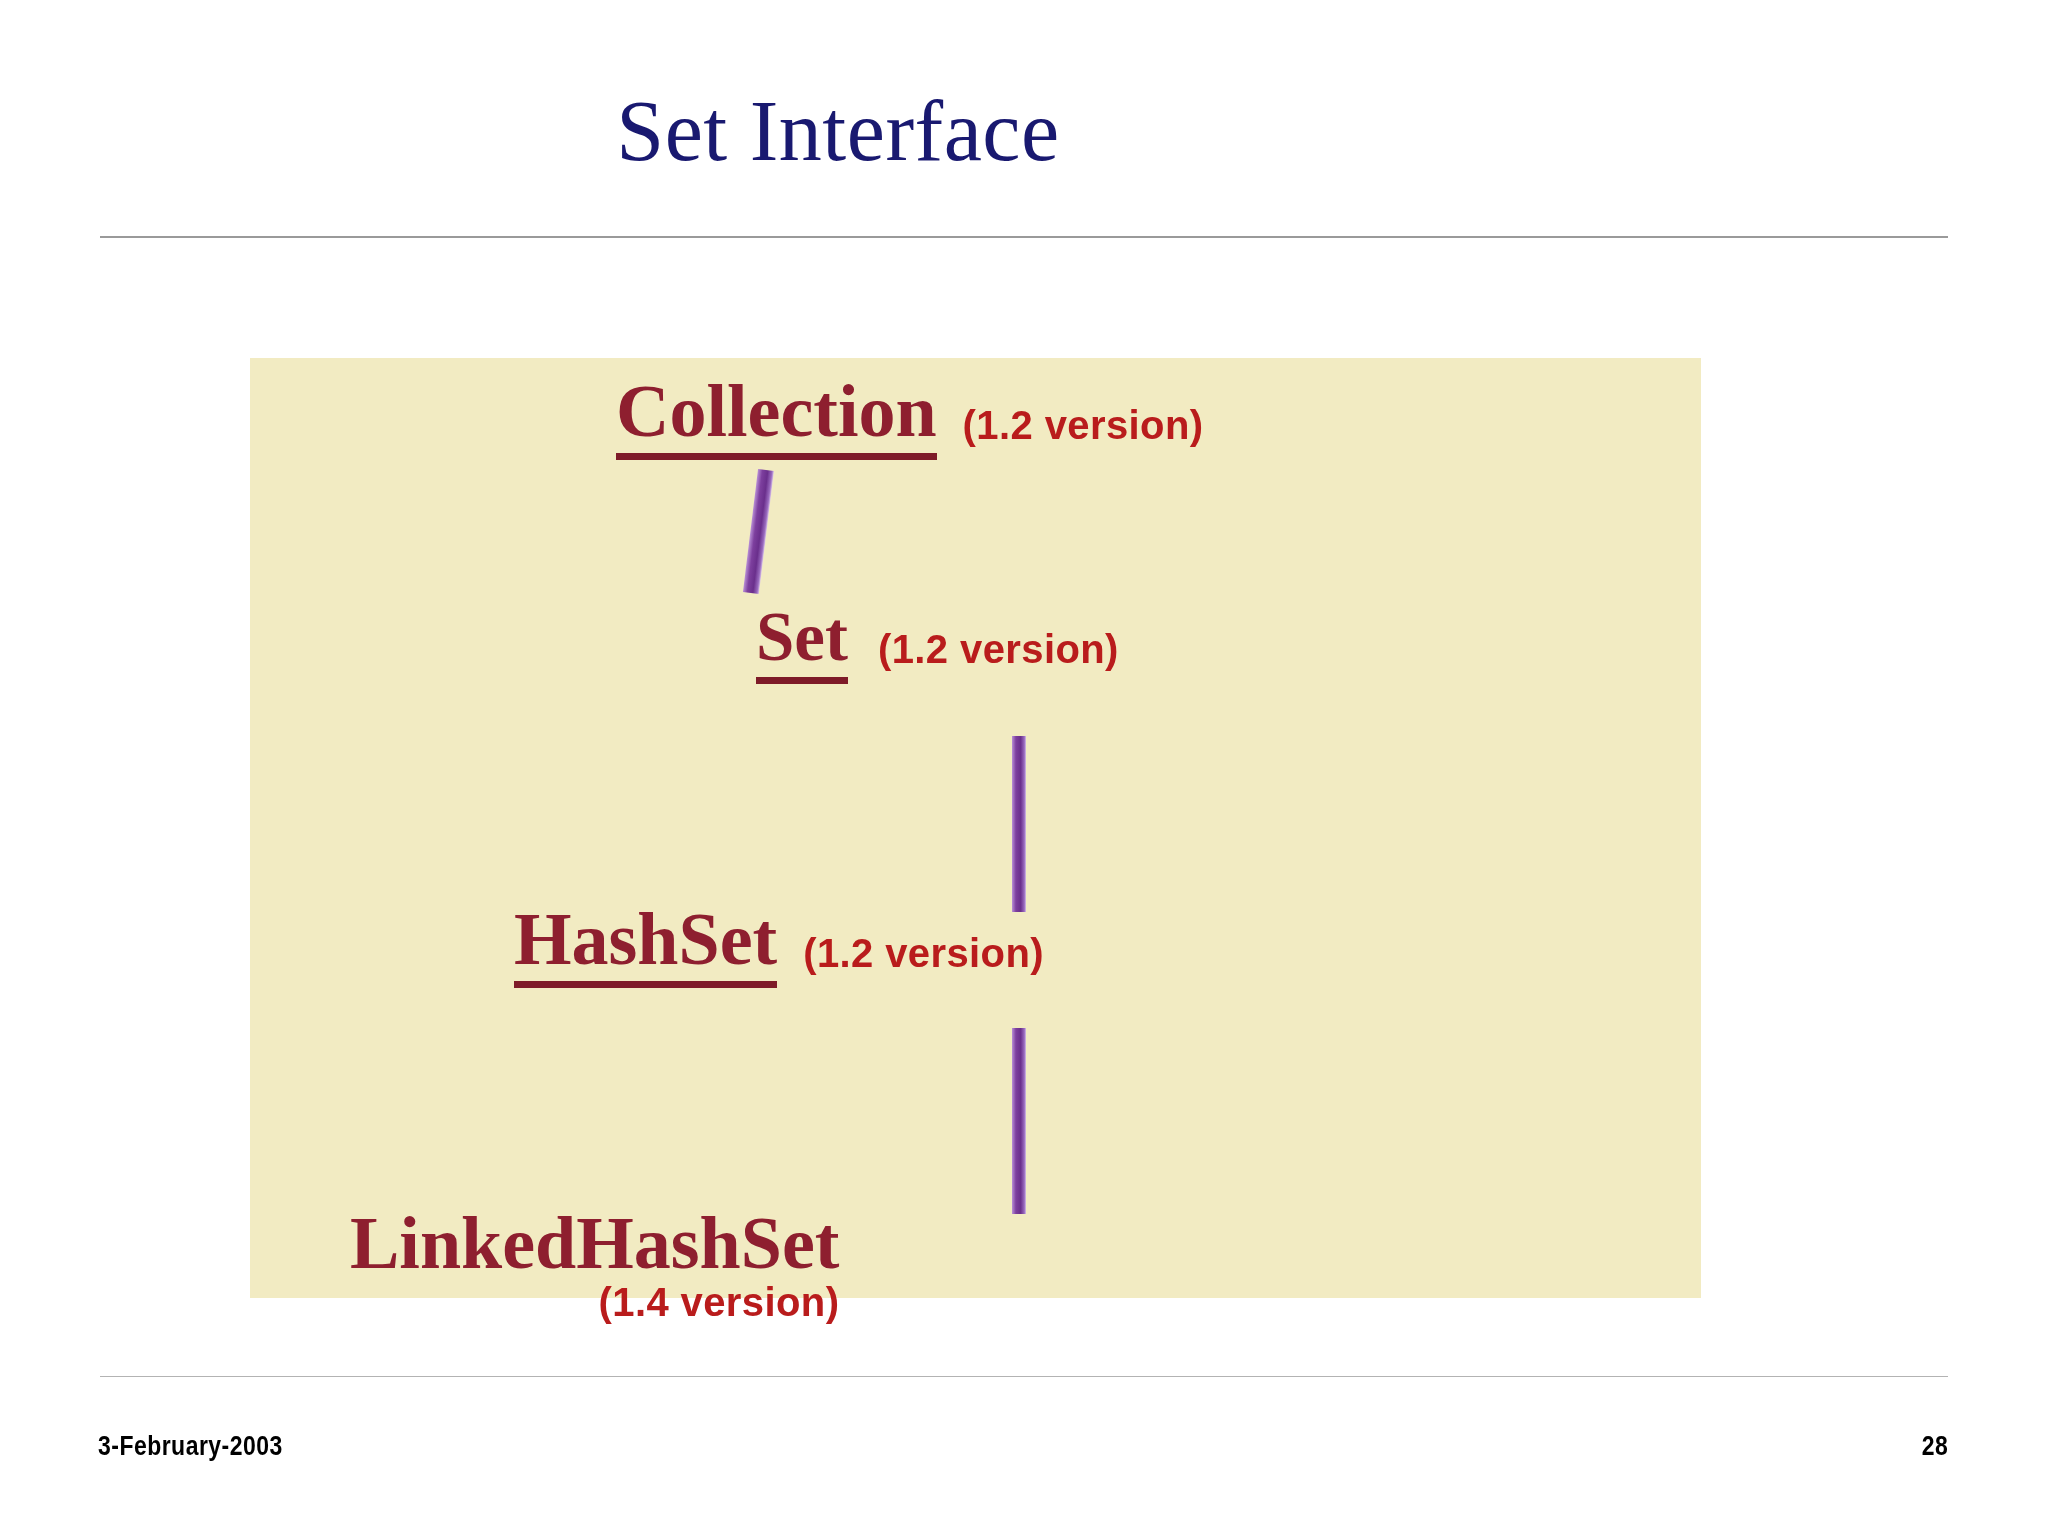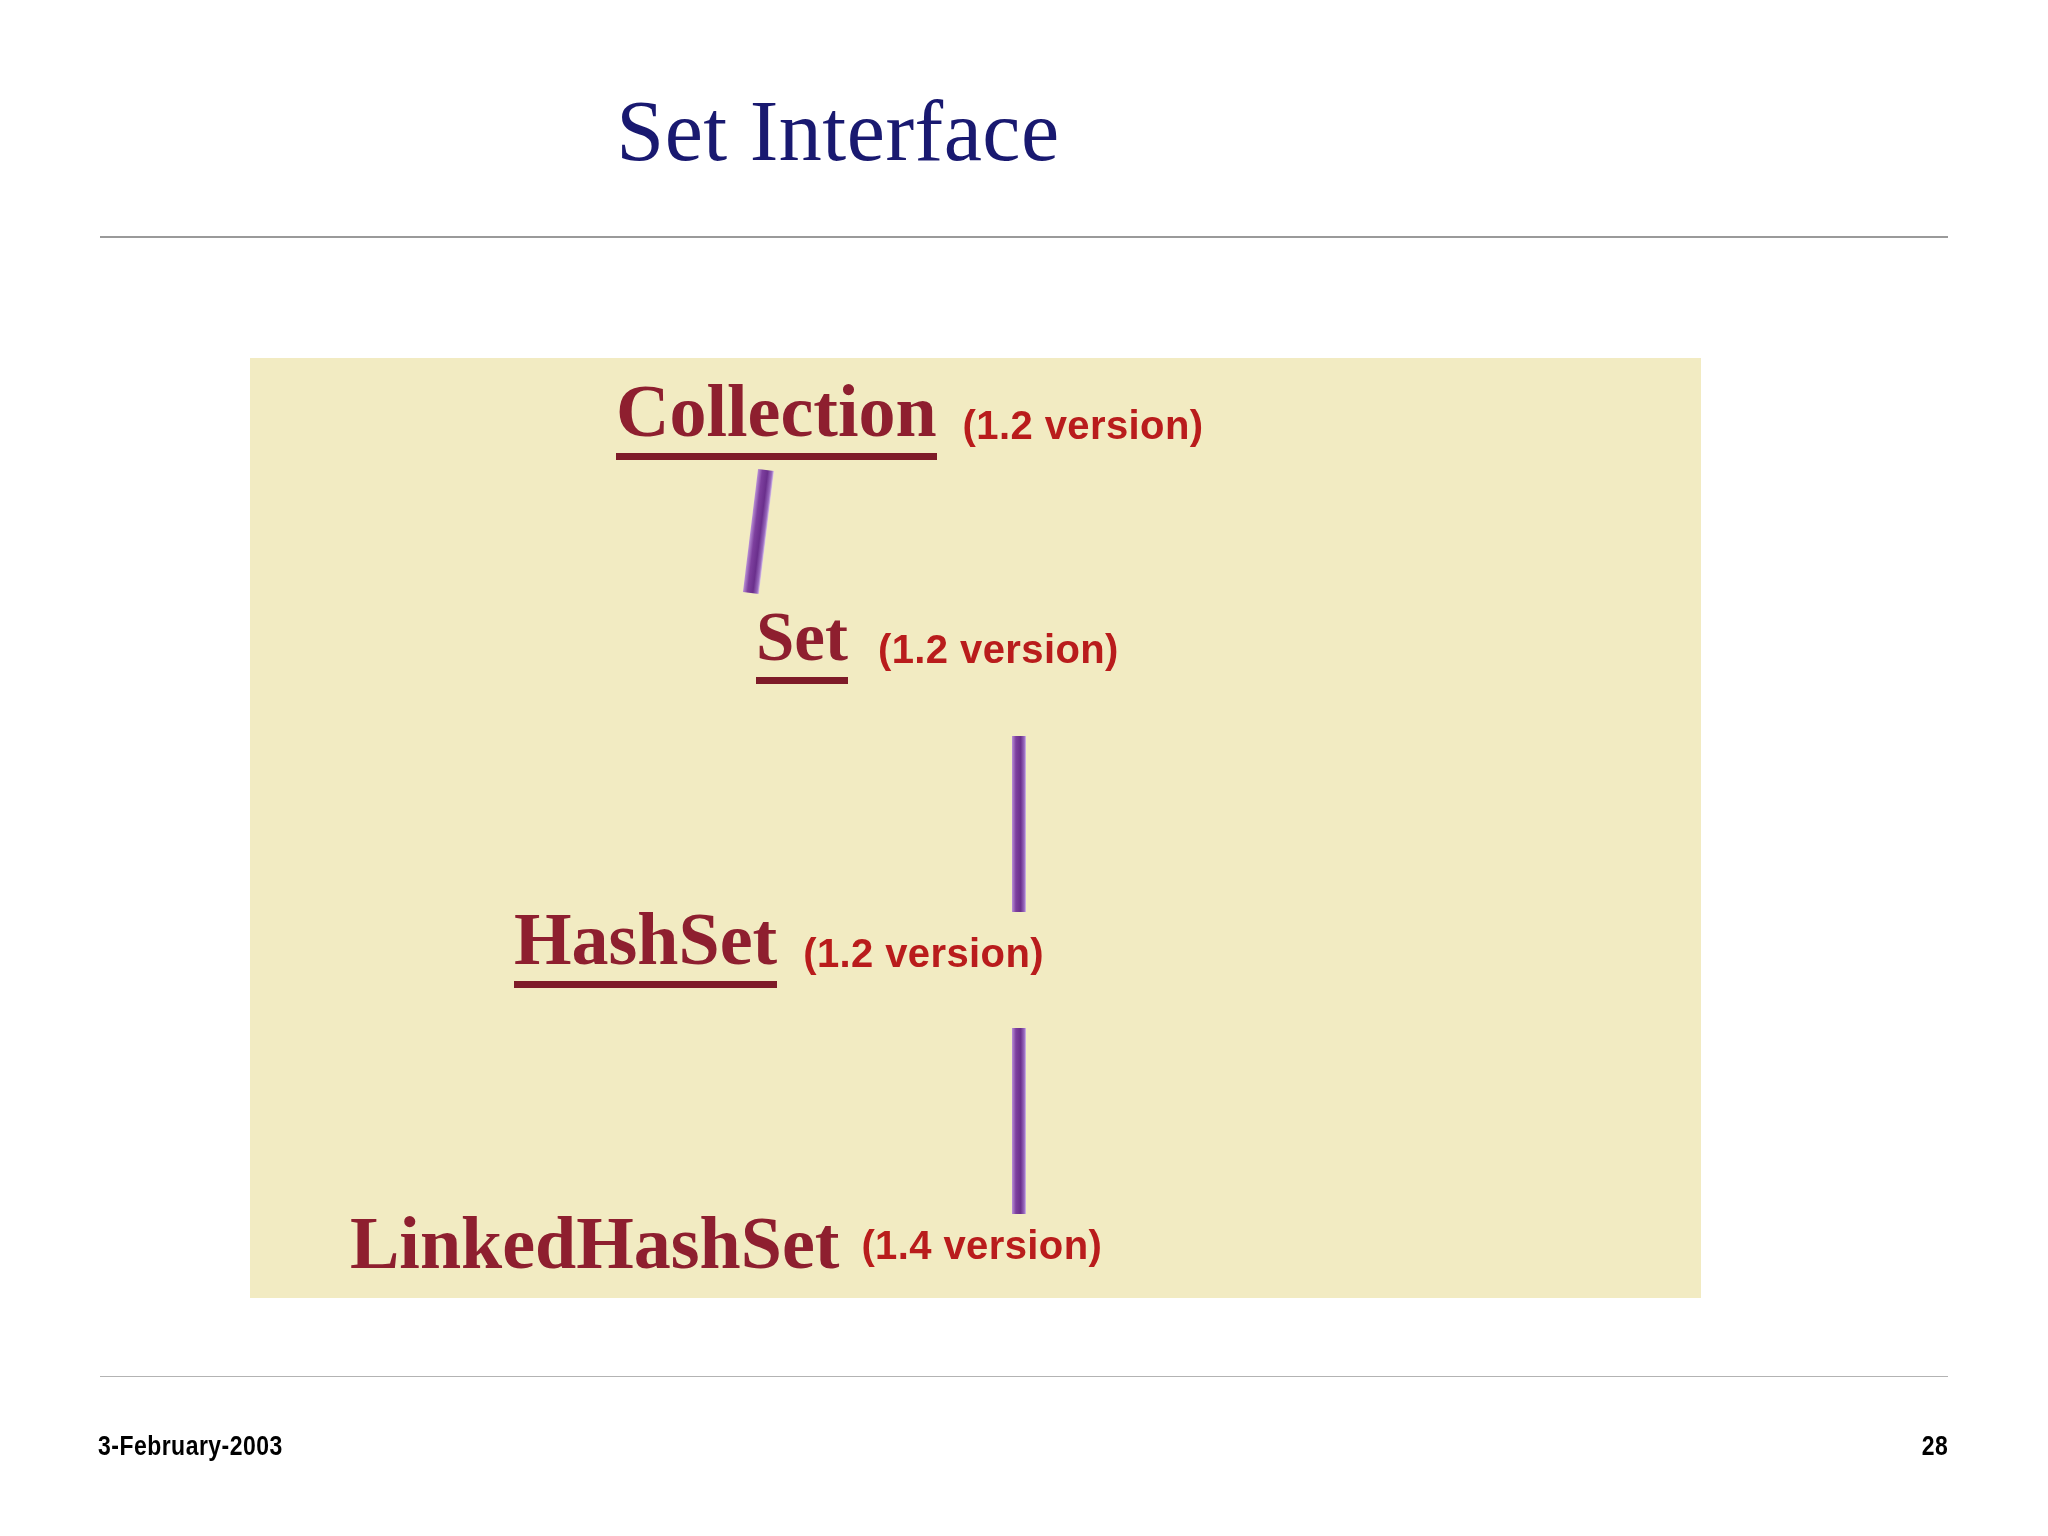--- a/index.html
+++ b/index.html
@@ -83,21 +83,21 @@
   #node-collection { left: 366px; top: 16px; }
   #node-collection .node-name { font-size: 74px; }
 
   #node-set { left: 506px; top: 245px; }
   #node-set .node-name { font-size: 69px; }
   #node-set .node-version { margin-left: 30px; }
 
   #node-hashset { left: 264px; top: 544px; justify-content: flex-end; }
   #node-hashset .node-name { font-size: 74px; }
 
-  #node-linkedhashset { left: 100px; top: 848px; }
+  #node-linkedhashset { left: 100px; top: 848px; flex-direction: column; }
   #node-linkedhashset .node-name { font-size: 74px; }
   #node-linkedhashset .node-version { margin-left: 22px; }
 
   
   .connector {
     position: absolute;
     background: linear-gradient(to right,
                 #b98fd6 0%, #7d3f9e 28%, #6a2f8c 62%, #9a6bbf 88%, #d8c0e8 100%);
   }
 

